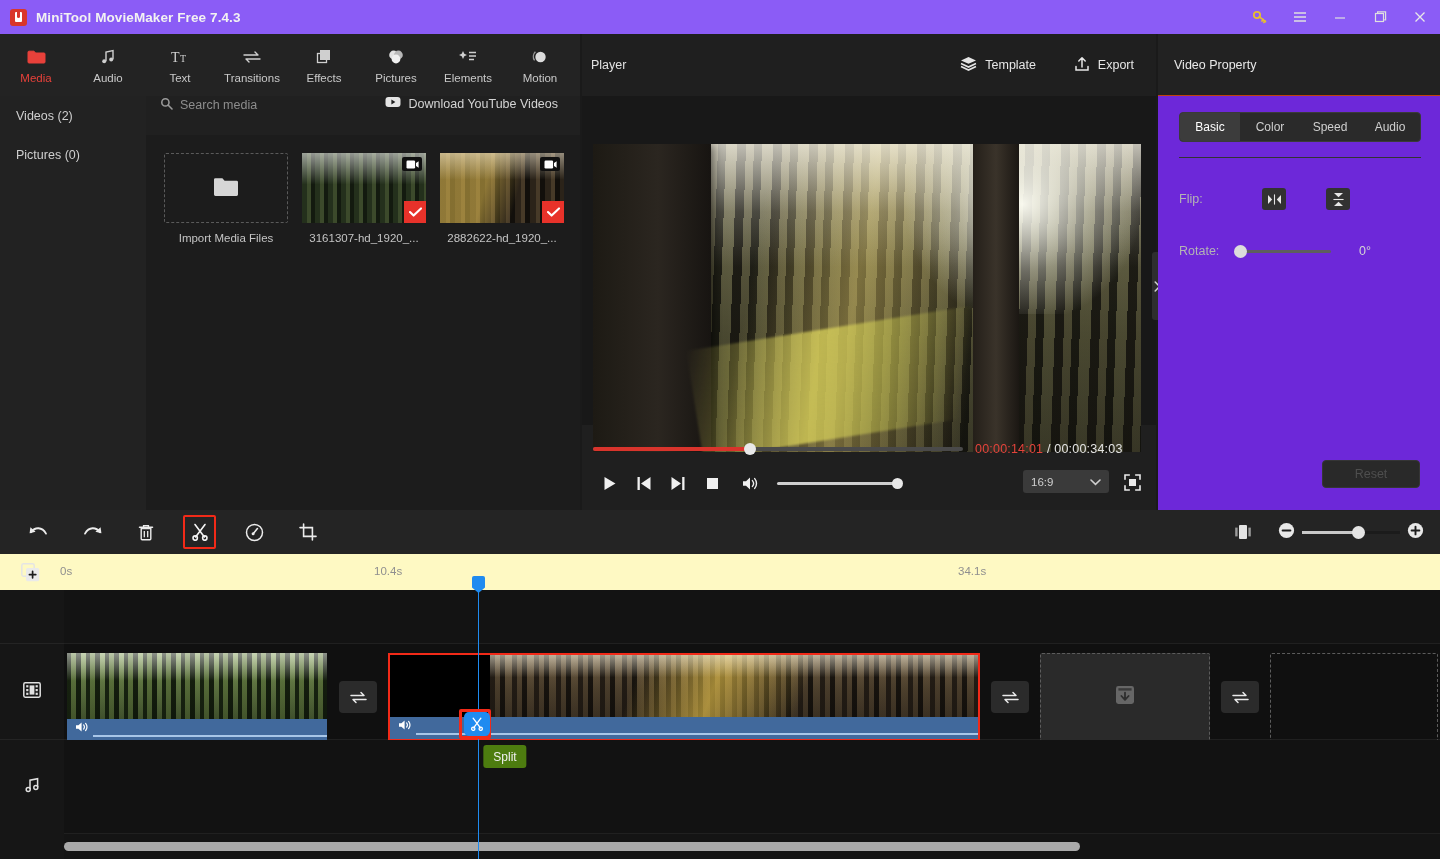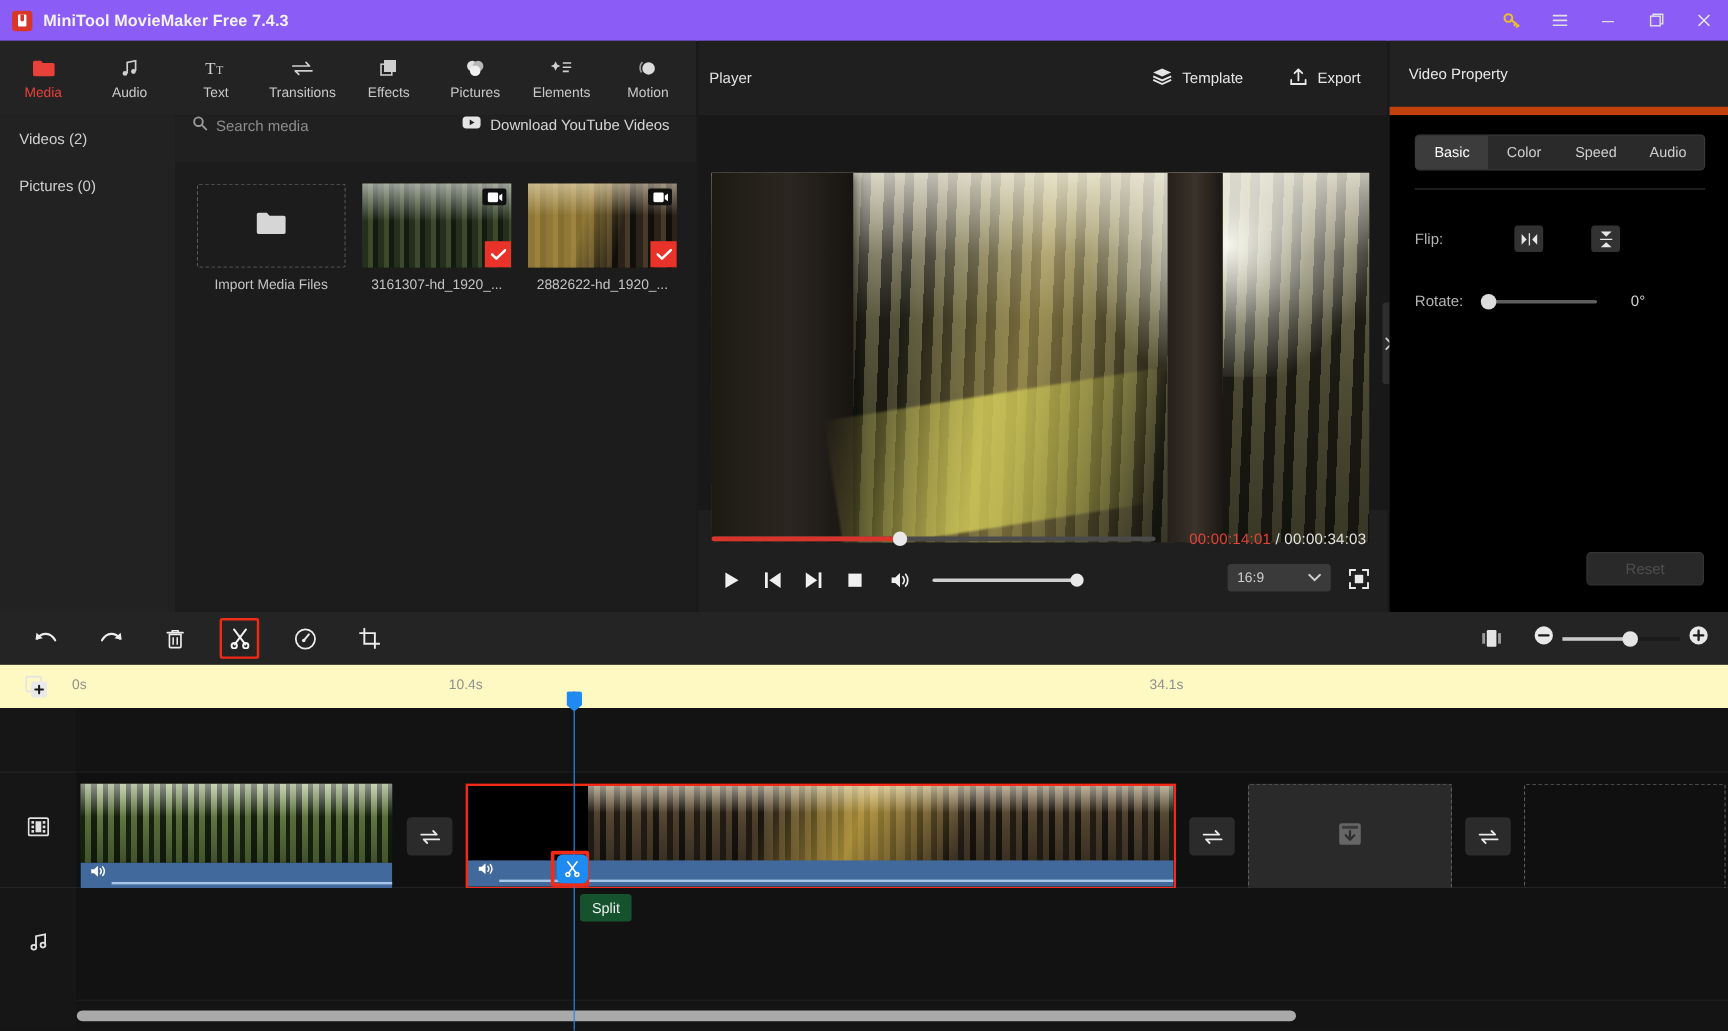--- a/index.html
+++ b/index.html
@@ -130,39 +130,39 @@
   .mossbeam {
     position:absolute; left: 100px; top: 182px; width: 310px; height: 110px;
     background: linear-gradient(108deg, rgba(0,0,0,0) 0%, rgba(222,214,92,.75) 40%, rgba(200,198,80,.5) 60%, rgba(0,0,0,0) 85%);
     transform: rotate(-9deg); filter: blur(1px);
   }
   .playerctrl { position:absolute; left:0; top: 391px; width: 574px; height: 85px; }
   .seekrow { position:absolute; left: 11px; top: 14px; width: 552px; height: 20px; display:flex; align-items:center; }
   .seektrack { position:relative; width: 370px; height: 4px; background:#4a4a4a; border-radius:2px; }
   .seekfill { position:absolute; left:0; top:0; height:4px; width: 158px; background:#d9342c; border-radius:2px; }
   .seekknob { position:absolute; left: 151px; top: -4px; width: 12px; height: 12px; border-radius:50%; background:#e9e9e9; }
-  .timelbl { margin-left: 28px; font-size: 12.5px; letter-spacing:.2px; }
+  .timelbl { margin-left: 12px; font-size: 12.5px; letter-spacing:.2px; }
   .timelbl .cur { color:#e3433b; }
   .timelbl .tot { color:#e3e3e3; }
   .btnrow { position:absolute; left: 11px; top: 44px; width: 552px; height: 28px; display:flex; align-items:center; }
   .pbtn { width: 34px; height: 28px; display:flex; align-items:center; justify-content:center; }
   .volrow { display:flex; align-items:center; gap: 0; margin-left: 4px; }
   .voltrack { position:relative; width: 122px; height: 3px; background:#cfcfcf; border-radius:2px; margin-left: 10px; }
   .volknob { position:absolute; right: -4px; top:-4px; width: 11px; height: 11px; border-radius:50%; background:#e9e9e9; }
   .ratio {
     position:absolute; right: 47px; top: 45px; width: 86px; height: 23px; background:#3a3a3a;
     border-radius:3px; display:flex; align-items:center; padding: 0 8px; font-size:11.5px; color:#cfcfcf;
   }
   .ratio .cv { margin-left:auto; }
   .fsbtn { position:absolute; right: 11px; top: 44px; width: 26px; height: 26px; display:flex; align-items:center; justify-content:center; }
 
   
   .proppanel { position:absolute; top: 34px; left: 1158px; width: 282px; height: 476px; background:#222222; }
-  .prophead { height: 62px; display:flex; align-items:center; padding-left: 16px; font-size:12.5px; color:#e8e8e8; border-bottom:7px solid #c2410c; }
-  .propbody { position:relative; height: 414px; background:#000000; }
+  .prophead { height: 62px; display:flex; align-items:center; padding-left: 16px; font-size:12.5px; color:#e8e8e8; border-bottom:1px solid #c2410c; }
+  .propbody { position:relative; height: 414px; background:#6d28d9; }
   .segmented {
     position:absolute; left: 21px; top: 16px; width: 242px; height: 30px;
     background:#2a2a2a; border:1px solid #3a3a3a; border-radius:4px; display:flex; overflow:hidden;
   }
   .seg { flex:1; display:flex; align-items:center; justify-content:center; font-size:12px; color:#cfcfcf; }
   .seg.active { background:#3c3c3c; color:#fff; }
   .divline { position:absolute; left: 21px; top: 61px; width: 242px; height:1px; background:#333; }
   .proprow { position:absolute; left: 21px; display:flex; align-items:center; }
   .proplbl { width: 52px; font-size: 12.5px; color:#b4b4b4; }
   .flipbtn { width: 24px; height: 22px; background:#323232; border-radius:3px; display:flex; align-items:center; justify-content:center; }
@@ -243,21 +243,21 @@
   .splitbtn {
     position:absolute; left: 477px; top: 712px; width: 26px; height: 24px; background:#1f8bf0;
     border-radius: 5px; display:flex; align-items:center; justify-content:center; z-index: 50;
     transform: translateX(-50%);
   }
   .splitbtnhl {
     position:absolute; left: 475px; top: 709px; width: 32px; height: 30px; border:3px solid #f22a18;
     border-radius: 2px; z-index: 49; transform: translateX(-50%);
   }
   .tooltip {
-    position:absolute; left: 505px; top: 745px; height: 23px; padding: 0 10px; background:#14532d;
+    position:absolute; left: 505px; top: 745px; height: 23px; padding: 0 10px; background:#4d7c0f;
     border-radius:3px; display:flex; align-items:center; font-size:12px; color:#f0f0f0; z-index:60;
     transform: translateX(-50%);
   }
   .hscroll { position:absolute; left: 64px; bottom: 8px; width: 1016px; height: 9px; background:#a9a9a9; border-radius:5px; }
 </style>
 </head>
 <body>
 
 <div class="app">
 

